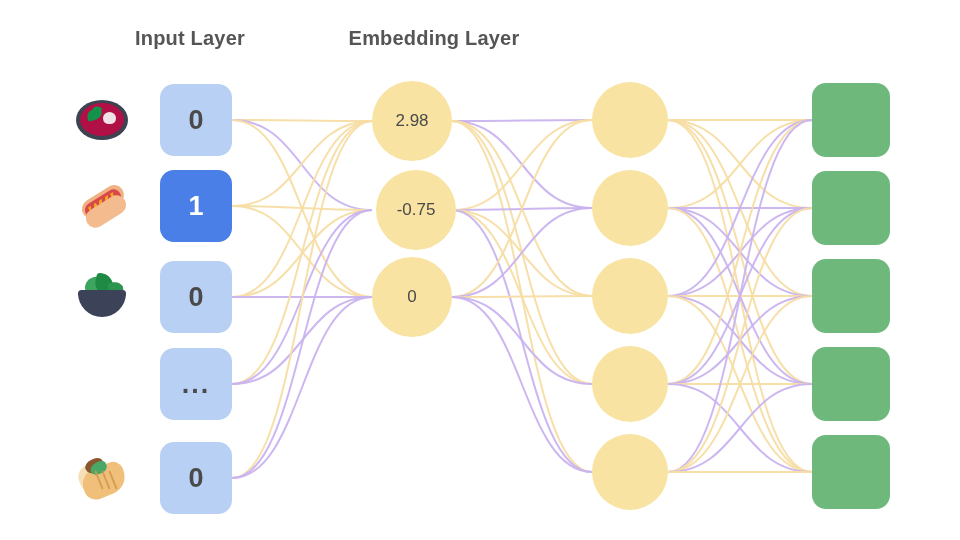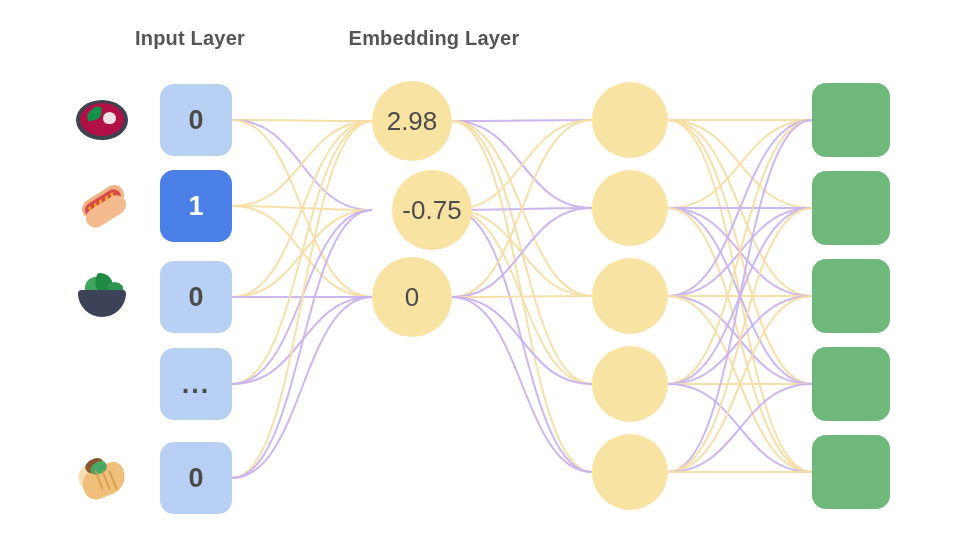--- a/index.html
+++ b/index.html
@@ -74,21 +74,21 @@
       border-radius:60% 40% 50% 50%;background:#4aa866;transform:rotate(-22deg);}
   .ico-burrito .fill-m{position:absolute;left:11px;top:9px;width:19px;height:14px;
       border-radius:55% 45% 40% 60%;background:#8a5630;transform:rotate(-22deg);}
   .ico-burrito .gr{position:absolute;top:20px;width:2px;height:20px;
       background:#cf9a4f;border-radius:1px;transform:rotate(-22deg);opacity:.85;}
 
   
   .emb-node{
     position:absolute;width:80px;height:80px;border-radius:50%;
     background:#f9e3a2;display:flex;align-items:center;justify-content:center;
-    font-size:26px;color:#4a4a4a;
+    font-size:17px;color:#4a4a4a;
   }
   
   .hid-node{
     position:absolute;width:76px;height:76px;border-radius:50%;
     background:#f9e3a2;
   }
   
   .out-node{
     position:absolute;width:78px;height:74px;border-radius:14px;
     background:#6fb87c;
@@ -190,21 +190,21 @@
     <span class="gr" style="left:38px;"></span>
   </div>
 
   <div class="input-box" style="left:160px;top:84px;">0</div>
   <div class="input-box active" style="left:160px;top:170px;">1</div>
   <div class="input-box" style="left:160px;top:261px;">0</div>
   <div class="input-box dots" style="left:160px;top:348px;">...</div>
   <div class="input-box" style="left:160px;top:442px;">0</div>
 
   <div class="emb-node" style="left:372px;top:81px;">2.98</div>
-  <div class="emb-node" style="left:392px;top:170px;">-0.75</div>
+  <div class="emb-node" style="left:376px;top:170px;">-0.75</div>
   <div class="emb-node" style="left:372px;top:257px;">0</div>
 
   <div class="hid-node" style="left:592px;top:82px;"></div>
   <div class="hid-node" style="left:592px;top:170px;"></div>
   <div class="hid-node" style="left:592px;top:258px;"></div>
   <div class="hid-node" style="left:592px;top:346px;"></div>
   <div class="hid-node" style="left:592px;top:434px;"></div>
 
   <div class="out-node" style="left:812px;top:83px;"></div>
   <div class="out-node" style="left:812px;top:171px;"></div>

